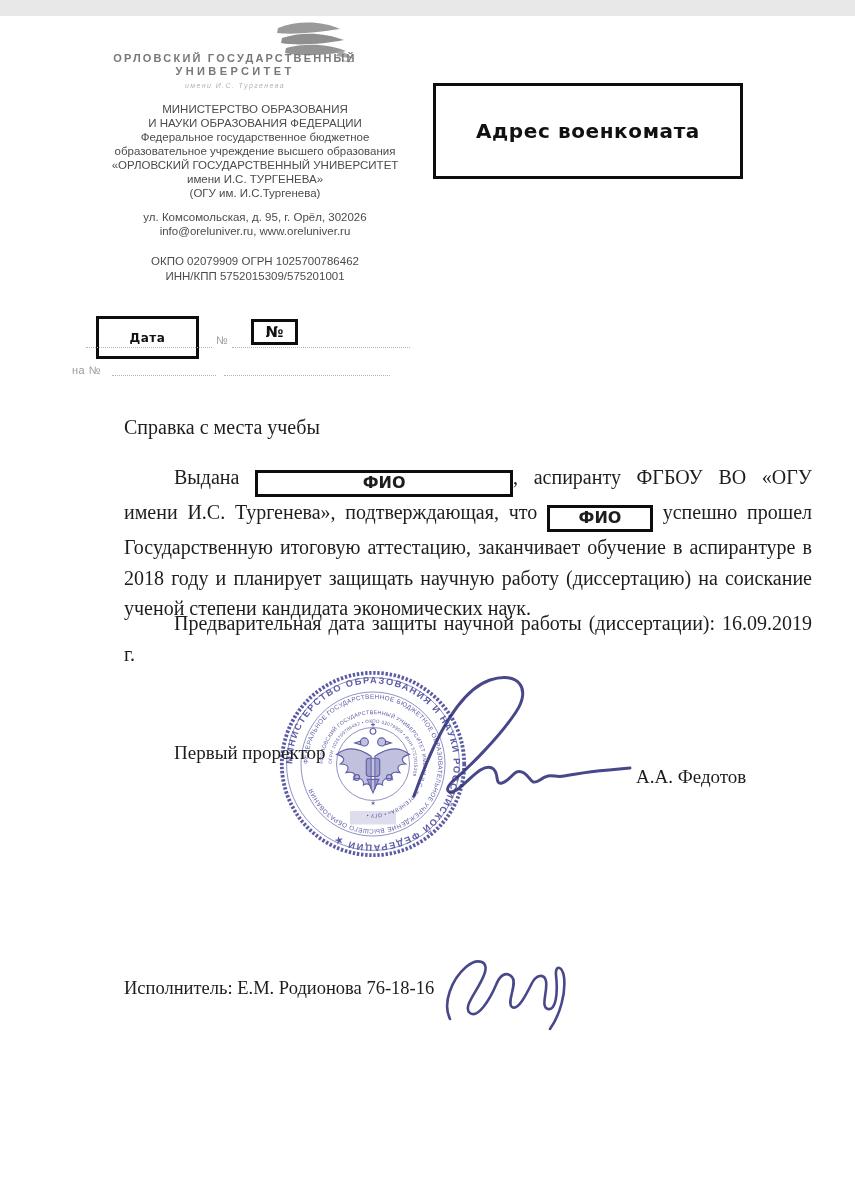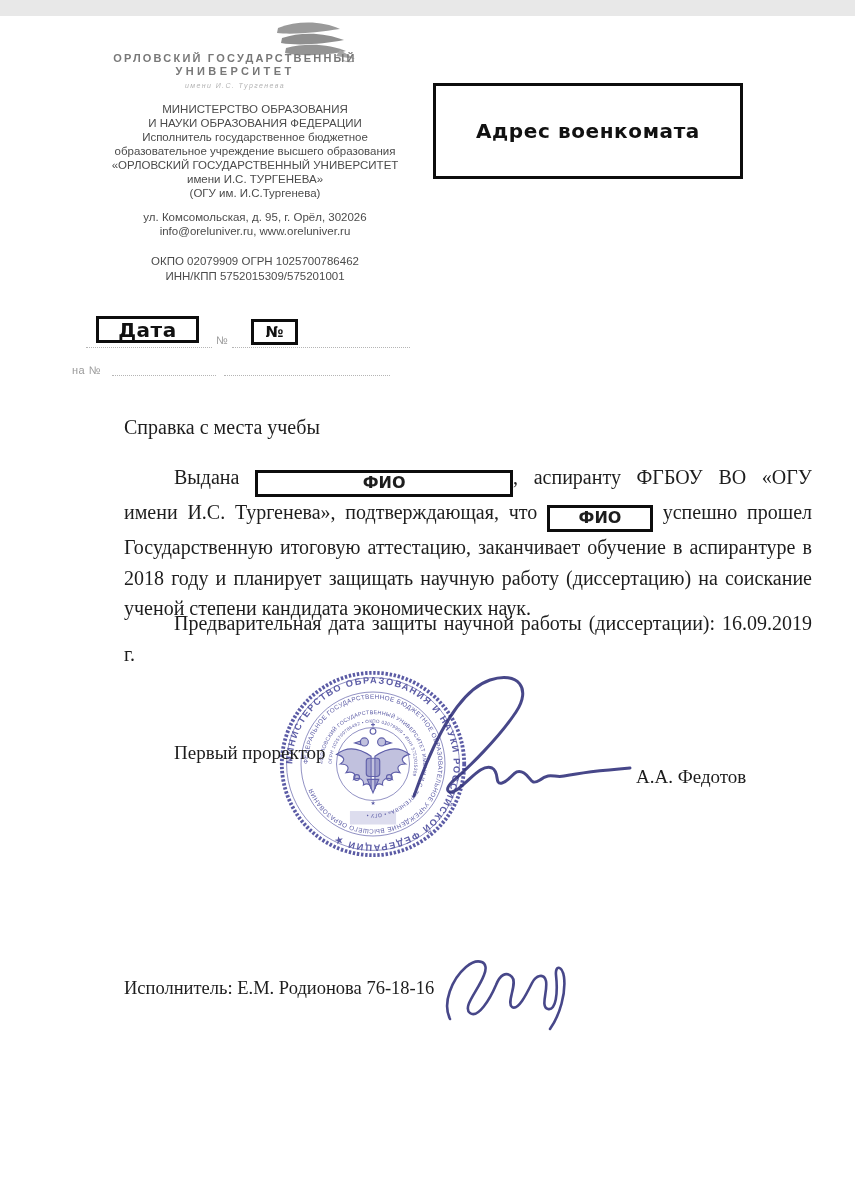--- a/index.html
+++ b/index.html
@@ -43,21 +43,21 @@
   
   .annot{
     border:3px solid #0d0d0d;
     background:#fff;
     font-family:"DejaVu Sans",sans-serif;
     font-weight:bold;
     color:#111;
     display:flex;align-items:center;justify-content:center;
     box-sizing:border-box;
   }
-  .date-box{left:96px;top:300px;width:103px;height:27px;font-size:20px;letter-spacing:.5px;}
+  .date-box{left:96px;top:300px;width:103px;height:43px;font-size:12px;letter-spacing:.5px;}
   .num-box{left:251px;top:303px;width:47px;height:26px;font-size:15px;}
   .mil-box{left:433px;top:67px;width:310px;height:96px;font-size:20px;letter-spacing:.6px;}
 
   .gray-label{
     color:#9a9a9a;font-size:11px;letter-spacing:.5px;
   }
   .dot-line{border-bottom:1.5px dotted #b5b5b5;height:1px;}
 
   
   .serif{font-family:"Liberation Serif",serif;color:#1d1d1d;}
@@ -106,21 +106,21 @@
 
   <div class="abs uni-name">
     <div>ОРЛОВСКИЙ ГОСУДАРСТВЕННЫЙ</div>
     <div class="l2">УНИВЕРСИТЕТ</div>
     <div class="l3">имени И.С. Тургенева</div>
   </div>
 
   <div class="abs letterhead">
     <div>МИНИСТЕРСТВО ОБРАЗОВАНИЯ</div>
     <div>И НАУКИ ОБРАЗОВАНИЯ ФЕДЕРАЦИИ</div>
-    <div>Исполнитель государственное бюджетное</div>
+    <div>Федеральное государственное бюджетное</div>
     <div>образовательное учреждение высшего образования</div>
     <div>«ОРЛОВСКИЙ ГОСУДАРСТВЕННЫЙ УНИВЕРСИТЕТ</div>
     <div>имени И.С. ТУРГЕНЕВА»</div>
     <div>(ОГУ им. И.С.Тургенева)</div>
     <div class="addr">
       <div>ул. Комсомольская, д. 95, г. Орёл, 302026</div>
       <div>info@oreluniver.ru, www.oreluniver.ru</div>
     </div>
     <div class="codes">
       <div>ОКПО 02079909  ОГРН 1025700786462</div>

